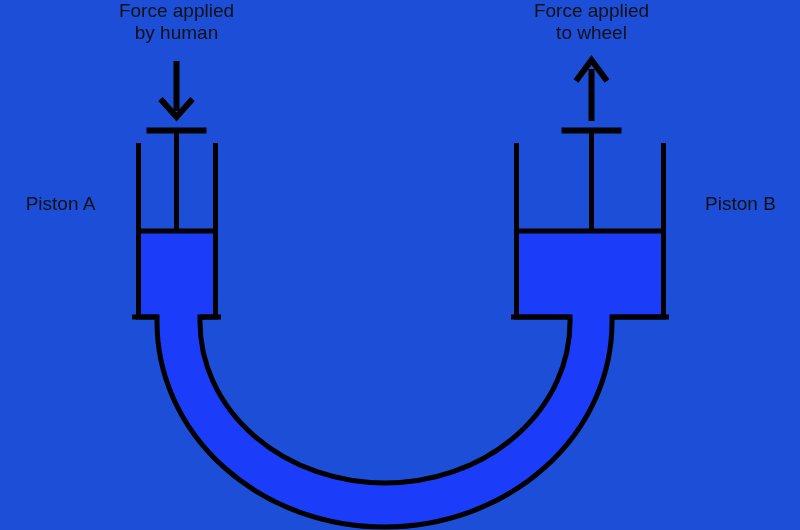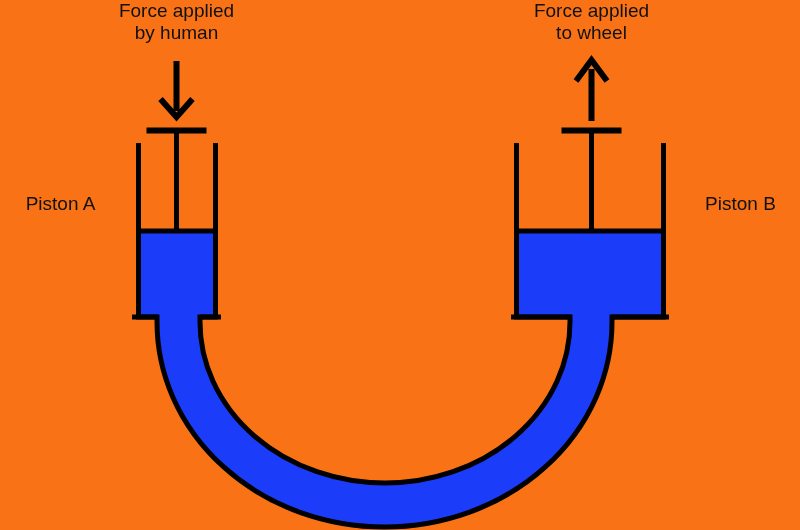--- a/index.html
+++ b/index.html
@@ -4,21 +4,21 @@
 <style>
   html, body {
     margin: 0;
     padding: 0;
     background: #ffffff;
   }
   #canvas {
     position: relative;
     width: 800px;
     height: 530px;
-    background: #f97316;
+    background: #1d4ed8;
     overflow: hidden;
     font-family: "Liberation Sans", sans-serif;
   }
   svg {
     display: block;
   }
   .caption {
     font-family: "Liberation Sans", sans-serif;
     font-size: 19px;
     font-weight: 400;

